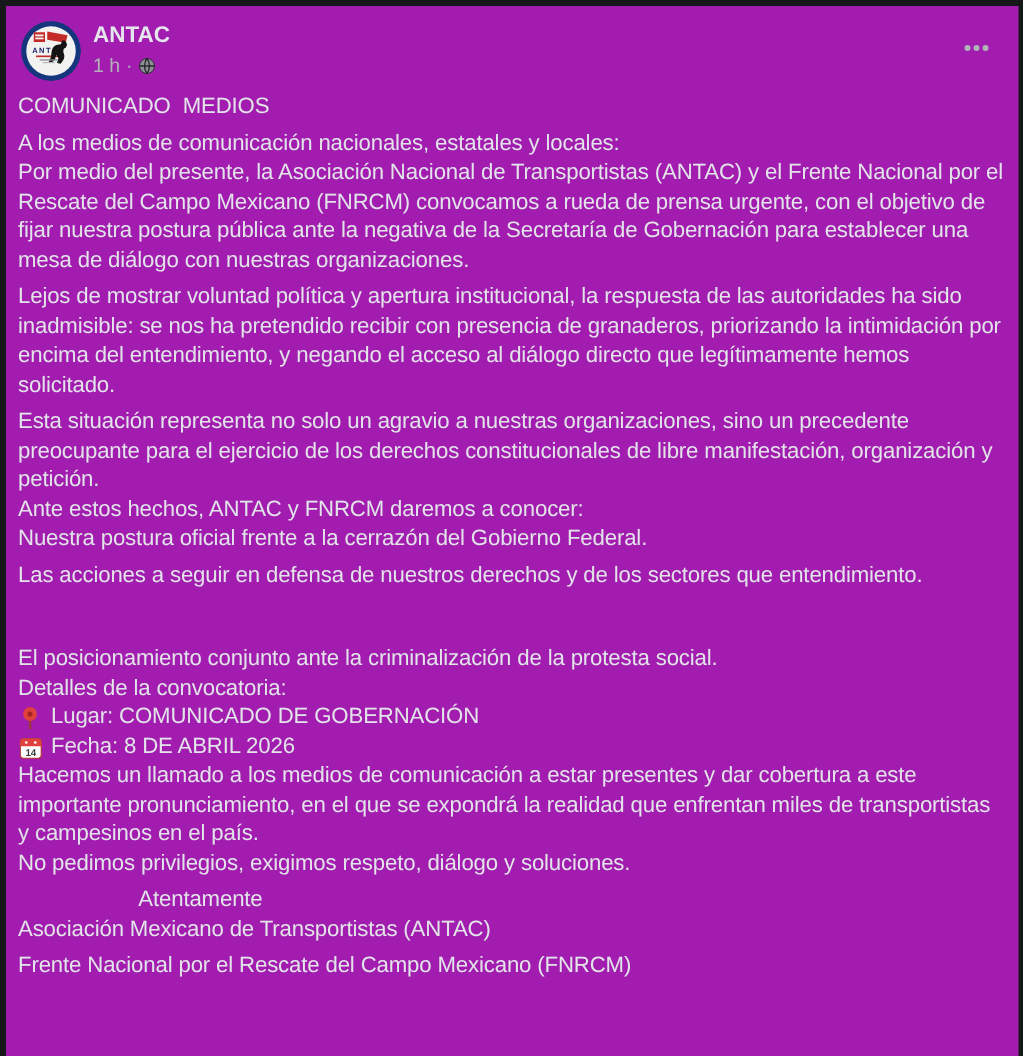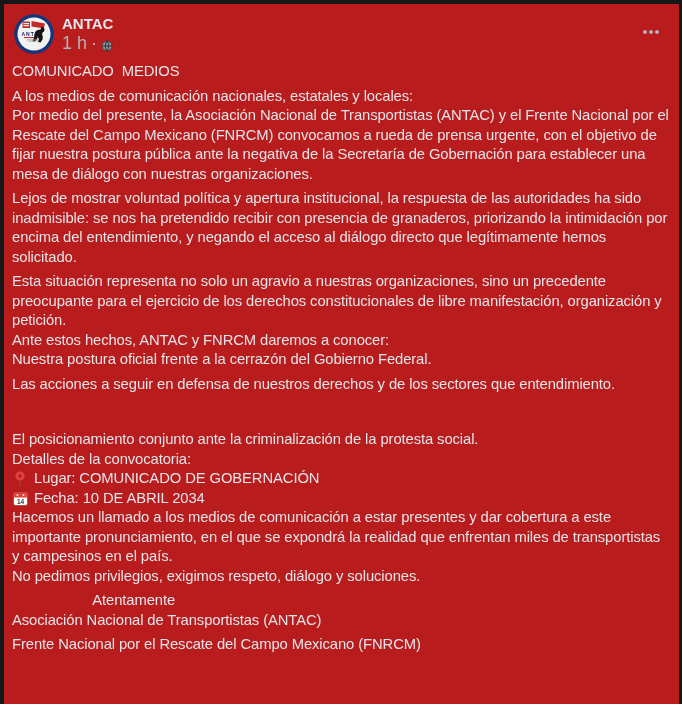--- a/index.html
+++ b/index.html
@@ -6,21 +6,21 @@
   body {
     width:682px; height:704px;
     background:#161718;
     font-family:"Liberation Sans", sans-serif;
     overflow:hidden;
     position:relative;
   }
   .card {
     position:absolute;
     left:4px; top:4px; right:3px; bottom:0;
-    background:#b91c1c;
+    background:#a21caf;
   }
   
   .post-header {
     display:flex;
     align-items:flex-start;
     padding:10px 12px 6px 10px;
   }
   .avatar {
     width:40px; height:40px;
     border-radius:50%;
@@ -32,24 +32,24 @@
   .page-name {
     color:#e4e6eb;
     font-size:15px;
     font-weight:700;
     line-height:20px;
     cursor:pointer;
     display:inline-block;
   }
   .post-meta {
     display:flex;
-    align-items:flex-end;
+    align-items:center;
     gap:4px;
     color:#b0b3b8;
-    font-size:18px;
+    font-size:13px;
     line-height:17px;
     margin-top:1px;
   }
   .timestamp { cursor:pointer; }
   .more-button {
     flex:0 0 auto;
     width:32px; height:32px;
     border-radius:50%;
     display:flex;
     align-items:center;
@@ -156,24 +156,24 @@
     <div class="detail-row">
       <span class="detail-icon">
         <svg width="15" height="15" viewBox="0 0 15 15">
           <rect x="0.5" y="1.5" width="14" height="13" rx="2" fill="#ffffff" stroke="#b6322c" stroke-width="0.8"></rect>
           <path d="M2.5 1.5 h10 a2 2 0 0 1 2 2 v3 h-14 v-3 a2 2 0 0 1 2 -2 z" fill="#e0413d"></path>
           <circle cx="4.5" cy="4" r="0.9" fill="#ffffff"></circle>
           <circle cx="10.5" cy="4" r="0.9" fill="#ffffff"></circle>
           <text x="7.5" y="12.8" font-size="6.5" font-weight="bold" fill="#3a3a3a" text-anchor="middle" font-family="Liberation Sans, sans-serif">14</text>
         </svg>
       </span>
-      <span class="detail-text">Fecha: 10 DE ABRIL 2034</span>
+      <span class="detail-text">Fecha: 8 DE ABRIL 2026</span>
     </div>
 
 
     <p class="para">Hacemos un llamado a los medios de comunicación a estar presentes y dar cobertura a este importante pronunciamiento, en el que se expondrá la realidad que enfrentan miles de transportistas y campesinos en el país.
 No pedimos privilegios, exigimos respeto, diálogo y soluciones.</p>
     <p class="para">                    Atentamente
-Asociación Nacional de Transportistas (ANTAC)</p>
+Asociación Mexicano de Transportistas (ANTAC)</p>
     <p class="para">Frente Nacional por el Rescate del Campo Mexicano (FNRCM)</p>
 
   </div>
 </div>
 
 </body></html>

